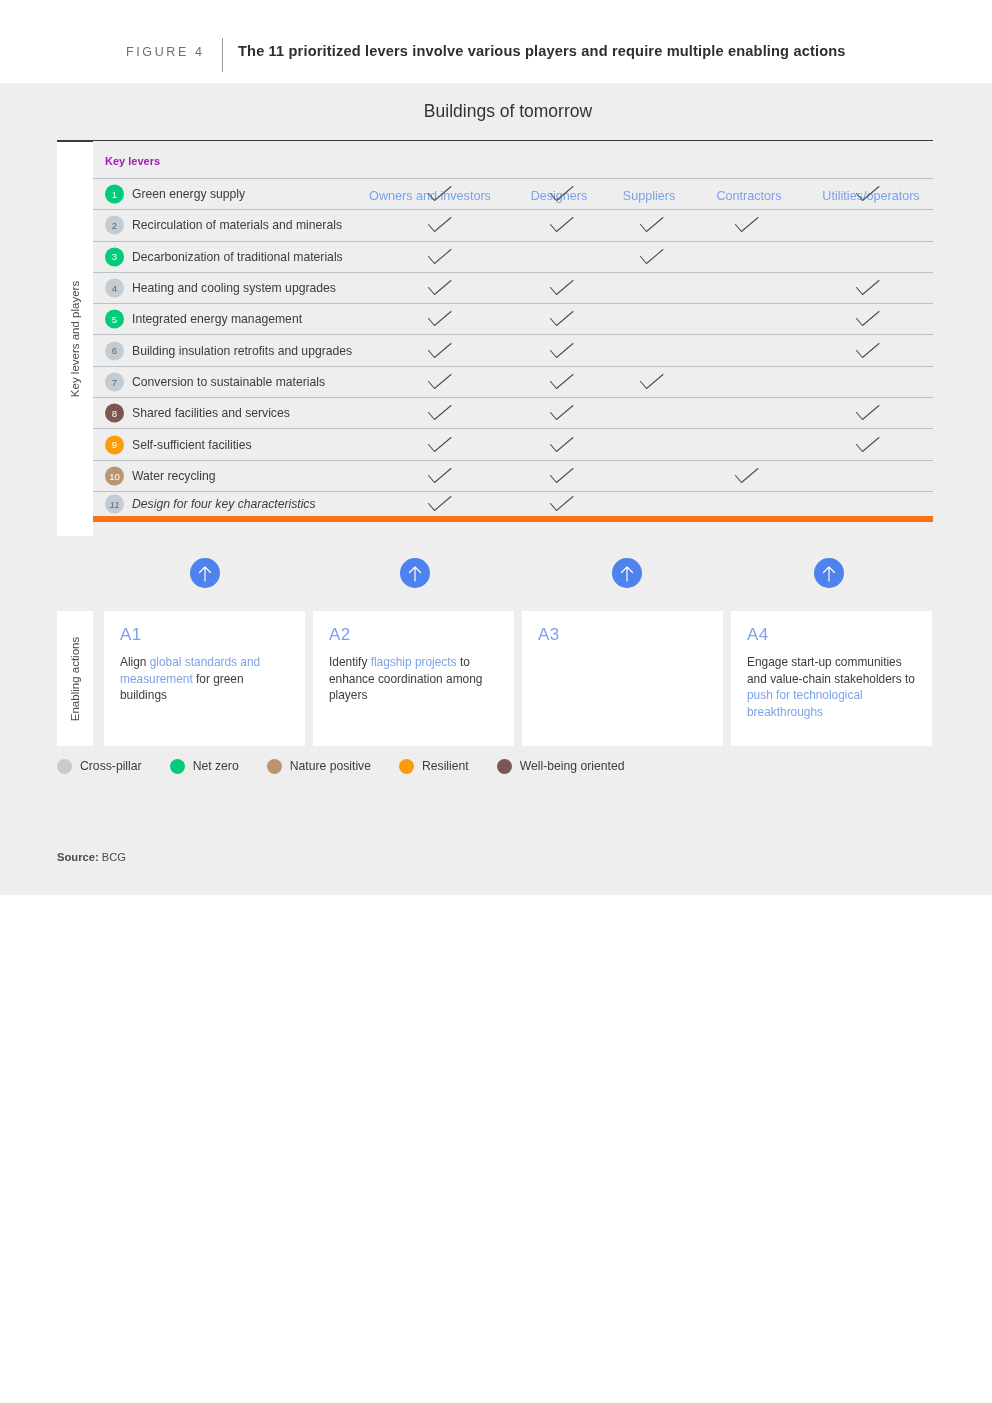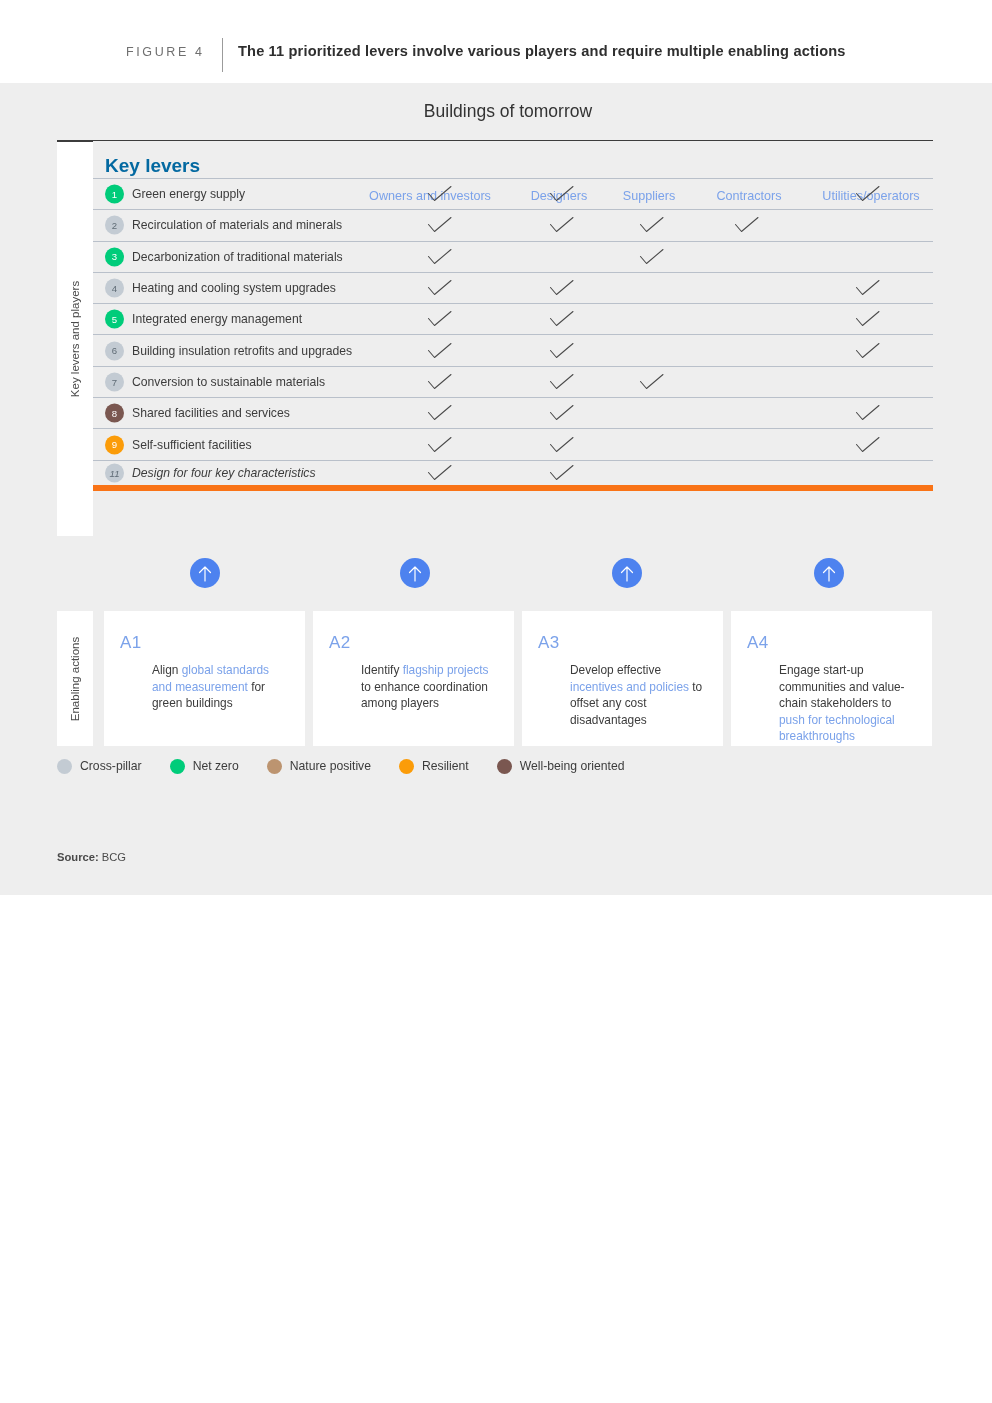--- a/index.html
+++ b/index.html
@@ -58,21 +58,21 @@
     background: #eeeeee;
   }
   .matrix-top-rule {
     position: absolute; left: 57px; top: 57px; width: 876px; height: 1.6px; background: #3c3c3c;
   }
   .hdr {
     position: absolute; left: 0; top: 0; width: 840px; height: 37px;
   }
   .hdr-key {
     position: absolute; left: 12px; top: 14px;
-    font-size: 19px; font-weight: bold; color: #0369a1;
+    font-size: 11px; font-weight: bold; color: #a21caf;
   }
   .hdr-col {
     position: absolute; top: 16px; font-size: 12.6px; color: #7ba2ea;
     white-space: nowrap; text-align: center; transform: translateX(-50%); margin-top: 32px;
   }
 
   .rows { position: absolute; left: 0; top: 37px; width: 840px; }
   .row {
     position: relative; height: 31.3px; border-top: 1px solid #b9c0ca;
   }
@@ -99,27 +99,27 @@
   
   .arrow {
     position: absolute; width: 30px; height: 30px; border-radius: 50%;
     background: #4d82ef; display: flex; align-items: center; justify-content: center;
   }
   .arrow svg { display:block; }
 
   
   .card {
     position: absolute; top: 528px; width: 201px; height: 135px;
-    background: #ffffff; padding: 22px 14px 0 16px;
+    background: #ffffff; padding: 14px 14px 0 16px;
   }
   .card-title {
     font-size: 17px; color: #7ba2ea; font-weight: 400; margin-bottom: 9px; letter-spacing: .3px;
   }
   .card-body {
-    font-size: 11.9px; color: #3c3c3c; line-height: 16.6px; margin-left: 32px;
+    font-size: 11.9px; color: #3c3c3c; line-height: 16.6px;
   }
   .card-body .hl { color: #7ba2ea; }
 
   
   .legend {
     position: absolute; left: 57px; top: 673px; height: 20px;
     display: flex; align-items: center;
   }
   .legend-item { display: flex; align-items: center; margin-right: 28px; }
   .legend-dot { width: 15px; height: 15px; border-radius: 50%; margin-right: 8px; }
@@ -340,20 +340,39 @@
               <svg viewBox="0 0 26 18">
                 <path d="M1.5 8.5 L7.5 15.5 L24 1.5" fill="none" stroke="#4a4a4a" stroke-width="1.05" stroke-linecap="round" stroke-linejoin="round"></path>
               </svg>
             </div>
             <div class="check" style="left: 775px;">
               <svg viewBox="0 0 26 18">
                 <path d="M1.5 8.5 L7.5 15.5 L24 1.5" fill="none" stroke="#4a4a4a" stroke-width="1.05" stroke-linecap="round" stroke-linejoin="round"></path>
               </svg>
             </div>
           </div>
+          <div class="row">
+            <div class="num" style="background: rgb(188, 148, 112);">10</div>
+            <div class="lever-label">Water recycling</div>
+            <div class="check" style="left: 347px;">
+              <svg viewBox="0 0 26 18">
+                <path d="M1.5 8.5 L7.5 15.5 L24 1.5" fill="none" stroke="#4a4a4a" stroke-width="1.05" stroke-linecap="round" stroke-linejoin="round"></path>
+              </svg>
+            </div>
+            <div class="check" style="left: 469px;">
+              <svg viewBox="0 0 26 18">
+                <path d="M1.5 8.5 L7.5 15.5 L24 1.5" fill="none" stroke="#4a4a4a" stroke-width="1.05" stroke-linecap="round" stroke-linejoin="round"></path>
+              </svg>
+            </div>
+            <div class="check" style="left: 654px;">
+              <svg viewBox="0 0 26 18">
+                <path d="M1.5 8.5 L7.5 15.5 L24 1.5" fill="none" stroke="#4a4a4a" stroke-width="1.05" stroke-linecap="round" stroke-linejoin="round"></path>
+              </svg>
+            </div>
+          </div>
           <div class="row last">
             <div class="num gray" style="background: rgb(195, 203, 211);">11</div>
             <div class="lever-label">Design for four key characteristics</div>
             <div class="check" style="left: 347px;">
               <svg viewBox="0 0 26 18">
                 <path d="M1.5 8.5 L7.5 15.5 L24 1.5" fill="none" stroke="#4a4a4a" stroke-width="1.05" stroke-linecap="round" stroke-linejoin="round"></path>
               </svg>
             </div>
             <div class="check" style="left: 469px;">
               <svg viewBox="0 0 26 18">
@@ -391,21 +410,20 @@
         <div class="card" style="left: 104px;">
           <div class="card-title">A1</div>
           <div class="card-body"><span>Align </span><span class="hl">global standards and measurement</span><span> for green buildings</span></div>
         </div>
         <div class="card" style="left: 313px;">
           <div class="card-title">A2</div>
           <div class="card-body"><span>Identify </span><span class="hl">flagship projects</span><span> to enhance coordination among players</span></div>
         </div>
         <div class="card" style="left: 522px;">
           <div class="card-title">A3</div>
-          <div class="card-body"><span>Develop effective </span><span class="hl">incentives and policies</span><span> to offset any cost disadvantages</span></div>
         </div>
         <div class="card" style="left: 731px;">
           <div class="card-title">A4</div>
           <div class="card-body"><span>Engage start-up communities and value-chain stakeholders to </span><span class="hl">push for technological breakthroughs</span></div>
         </div>
       </div>
 
     <div class="legend" id="legend-layer">
         <div class="legend-item">
           <span class="legend-dot" style="background: rgb(195, 203, 211);"></span>

